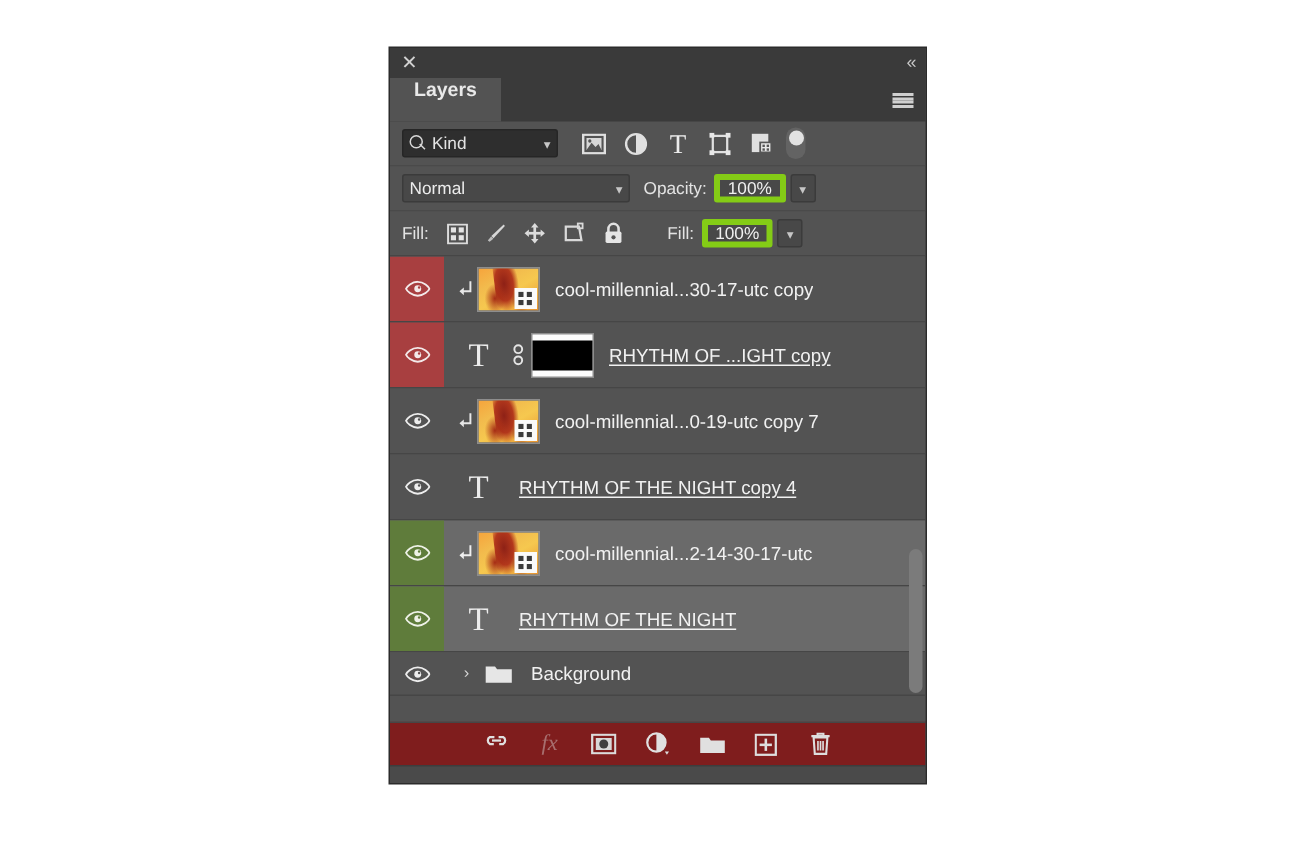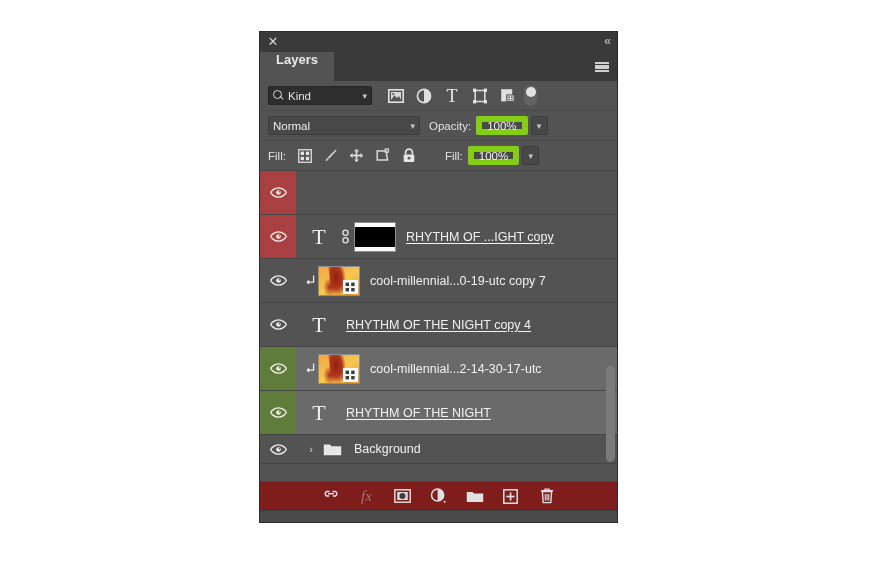--- a/index.html
+++ b/index.html
@@ -133,21 +133,21 @@
     background: #484848;
     border: 1px solid #3b3b3b; border-radius: 2px;
     display: flex; align-items: center; padding: 0 4px;
     cursor: pointer;
   }
   .blend-select .lbl { flex: 1; font-size: 11.5px; color: #ececec; }
   .fieldlabel { font-size: 11.5px; color: #e3e3e3; margin-left: 9px; }
   .numbox {
     margin-left: 5px;
     height: 19px; min-width: 44px;
-    background: #484848; border: 6px solid #84cc16; border-radius: 2px;
+    background: #484848; border: 4px solid #84cc16; border-radius: 2px;
     display: flex; align-items: center; justify-content: center;
     font-size: 11.5px; color: #f0f0f0;
     padding: 0 5px; cursor: text;
   }
   .numcaret {
     margin-left: 3px;
     width: 17px; height: 19px;
     background: #484848; border: 1px solid #3b3b3b; border-radius: 2px;
     display: flex; align-items: center; justify-content: center;
     cursor: pointer;
@@ -451,55 +451,20 @@
 
     <div class="listwrap">
       <div class="rows">
 
         <div class="row">
           <div class="eyecol red">
             <svg width="17" height="11" viewBox="0 0 17 11">
               <path d="M8.5 0.9 C12.6 0.9 15.7 4 16.3 5.5 C15.7 7 12.6 10.1 8.5 10.1 C4.4 10.1 1.3 7 0.7 5.5 C1.3 4 4.4 0.9 8.5 0.9 Z" fill="none" stroke="#f3e9e9" stroke-width="1.3"></path>
               <circle cx="8.5" cy="5.5" r="2.3" fill="#f3e9e9"></circle>
               <circle cx="9.4" cy="4.7" r="0.8" fill="#a83f40"></circle>
-            </svg>
-          </div>
-        </div>
-
-        <div class="row">
-          <div class="eyecol red">
-            <svg width="17" height="11" viewBox="0 0 17 11">
-              <path d="M8.5 0.9 C12.6 0.9 15.7 4 16.3 5.5 C15.7 7 12.6 10.1 8.5 10.1 C4.4 10.1 1.3 7 0.7 5.5 C1.3 4 4.4 0.9 8.5 0.9 Z" fill="none" stroke="#f3e9e9" stroke-width="1.3"></path>
-              <circle cx="8.5" cy="5.5" r="2.3" fill="#f3e9e9"></circle>
-              <circle cx="9.4" cy="4.7" r="0.8" fill="#a83f40"></circle>
-            </svg>
-          </div>
-          <div class="rowbody">
-            <div class="tmark">
-              <span class="tglyph">T</span>
-            </div>
-            <div class="linkmark">
-              <svg width="11" height="17" viewBox="0 0 11 17">
-                <path d="M5.5 7.4 A2.6 2.6 0 0 1 5.5 2.2 A2.6 2.6 0 0 1 5.5 7.4" fill="none" stroke="#e4e4e4" stroke-width="1.3"></path>
-                <path d="M5.5 9.6 A2.6 2.6 0 0 0 5.5 14.8 A2.6 2.6 0 0 0 5.5 9.6" fill="none" stroke="#e4e4e4" stroke-width="1.3"></path>
-              </svg>
-            </div>
-            <div class="maskthumb">
-                <i></i>
-              </div>
-            <div class="lname u">RHYTHM OF ...IGHT copy</div>
-          </div>
-        </div>
-
-        <div class="row">
-          <div class="eyecol">
-            <svg width="17" height="11" viewBox="0 0 17 11">
-              <path d="M8.5 0.9 C12.6 0.9 15.7 4 16.3 5.5 C15.7 7 12.6 10.1 8.5 10.1 C4.4 10.1 1.3 7 0.7 5.5 C1.3 4 4.4 0.9 8.5 0.9 Z" fill="none" stroke="#ededed" stroke-width="1.3"></path>
-              <circle cx="8.5" cy="5.5" r="2.3" fill="#ededed"></circle>
-              <circle cx="9.4" cy="4.7" r="0.8" fill="#535353"></circle>
             </svg>
           </div>
           <div class="rowbody">
             <div class="clipmark">
               <svg width="11" height="13" viewBox="0 0 11 13">
                 <path d="M8.6 1.5 V8.2 H2.9" fill="none" stroke="#e7e7e7" stroke-width="1.3"></path>
                 <path d="M4.2 5.6 L1.3 8.2 L4.2 10.8 Z" fill="#e7e7e7"></path>
               </svg>
             </div>
             <div class="thumb">
@@ -508,81 +473,138 @@
                 <span class="blob3"></span>
               <span class="so-badge">
                 <svg width="11" height="10" viewBox="0 0 11 10">
                   <rect x="0.6" y="0.6" width="3.4" height="3.4" fill="#3a3a3a"></rect>
                   <rect x="6.2" y="0.6" width="3.4" height="3.4" fill="#3a3a3a"></rect>
                   <rect x="0.6" y="6" width="3.4" height="3.4" fill="#3a3a3a"></rect>
                   <rect x="6.2" y="6" width="3.4" height="3.4" fill="#3a3a3a"></rect>
                 </svg>
               </span>
             </div>
-            <div class="lname">cool-millennial...0-19-utc copy 7</div>
+            <div class="lname">cool-millennial...30-17-utc copy</div>
+          </div>
+        </div>
+
+        <div class="row">
+          <div class="eyecol red">
+            <svg width="17" height="11" viewBox="0 0 17 11">
+              <path d="M8.5 0.9 C12.6 0.9 15.7 4 16.3 5.5 C15.7 7 12.6 10.1 8.5 10.1 C4.4 10.1 1.3 7 0.7 5.5 C1.3 4 4.4 0.9 8.5 0.9 Z" fill="none" stroke="#f3e9e9" stroke-width="1.3"></path>
+              <circle cx="8.5" cy="5.5" r="2.3" fill="#f3e9e9"></circle>
+              <circle cx="9.4" cy="4.7" r="0.8" fill="#a83f40"></circle>
+            </svg>
+          </div>
+          <div class="rowbody">
+            <div class="tmark">
+              <span class="tglyph">T</span>
+            </div>
+            <div class="linkmark">
+              <svg width="11" height="17" viewBox="0 0 11 17">
+                <path d="M5.5 7.4 A2.6 2.6 0 0 1 5.5 2.2 A2.6 2.6 0 0 1 5.5 7.4" fill="none" stroke="#e4e4e4" stroke-width="1.3"></path>
+                <path d="M5.5 9.6 A2.6 2.6 0 0 0 5.5 14.8 A2.6 2.6 0 0 0 5.5 9.6" fill="none" stroke="#e4e4e4" stroke-width="1.3"></path>
+              </svg>
+            </div>
+            <div class="maskthumb">
+                <i></i>
+              </div>
+            <div class="lname u">RHYTHM OF ...IGHT copy</div>
           </div>
         </div>
 
         <div class="row">
           <div class="eyecol">
             <svg width="17" height="11" viewBox="0 0 17 11">
               <path d="M8.5 0.9 C12.6 0.9 15.7 4 16.3 5.5 C15.7 7 12.6 10.1 8.5 10.1 C4.4 10.1 1.3 7 0.7 5.5 C1.3 4 4.4 0.9 8.5 0.9 Z" fill="none" stroke="#ededed" stroke-width="1.3"></path>
               <circle cx="8.5" cy="5.5" r="2.3" fill="#ededed"></circle>
               <circle cx="9.4" cy="4.7" r="0.8" fill="#535353"></circle>
             </svg>
           </div>
           <div class="rowbody">
-            <div class="tmark">
-              <span class="tglyph">T</span>
-            </div>
-            <div class="lname u">RHYTHM OF THE NIGHT copy 4</div>
-          </div>
-        </div>
-
-        <div class="row selected">
-          <div class="eyecol green">
-            <svg width="17" height="11" viewBox="0 0 17 11">
-              <path d="M8.5 0.9 C12.6 0.9 15.7 4 16.3 5.5 C15.7 7 12.6 10.1 8.5 10.1 C4.4 10.1 1.3 7 0.7 5.5 C1.3 4 4.4 0.9 8.5 0.9 Z" fill="none" stroke="#eef1e7" stroke-width="1.3"></path>
-              <circle cx="8.5" cy="5.5" r="2.3" fill="#eef1e7"></circle>
-              <circle cx="9.4" cy="4.7" r="0.8" fill="#5f7c3b"></circle>
-            </svg>
-          </div>
-          <div class="rowbody">
             <div class="clipmark">
               <svg width="11" height="13" viewBox="0 0 11 13">
-                <path d="M8.6 1.5 V8.2 H2.9" fill="none" stroke="#efefef" stroke-width="1.3"></path>
-                <path d="M4.2 5.6 L1.3 8.2 L4.2 10.8 Z" fill="#efefef"></path>
+                <path d="M8.6 1.5 V8.2 H2.9" fill="none" stroke="#e7e7e7" stroke-width="1.3"></path>
+                <path d="M4.2 5.6 L1.3 8.2 L4.2 10.8 Z" fill="#e7e7e7"></path>
               </svg>
             </div>
             <div class="thumb">
               <span class="blob1"></span>
                 <span class="blob2"></span>
                 <span class="blob3"></span>
               <span class="so-badge">
                 <svg width="11" height="10" viewBox="0 0 11 10">
                   <rect x="0.6" y="0.6" width="3.4" height="3.4" fill="#3a3a3a"></rect>
                   <rect x="6.2" y="0.6" width="3.4" height="3.4" fill="#3a3a3a"></rect>
                   <rect x="0.6" y="6" width="3.4" height="3.4" fill="#3a3a3a"></rect>
                   <rect x="6.2" y="6" width="3.4" height="3.4" fill="#3a3a3a"></rect>
                 </svg>
               </span>
             </div>
-            <div class="lname">cool-millennial...2-14-30-17-utc</div>
+            <div class="lname">cool-millennial...0-19-utc copy 7</div>
+          </div>
+        </div>
+
+        <div class="row">
+          <div class="eyecol">
+            <svg width="17" height="11" viewBox="0 0 17 11">
+              <path d="M8.5 0.9 C12.6 0.9 15.7 4 16.3 5.5 C15.7 7 12.6 10.1 8.5 10.1 C4.4 10.1 1.3 7 0.7 5.5 C1.3 4 4.4 0.9 8.5 0.9 Z" fill="none" stroke="#ededed" stroke-width="1.3"></path>
+              <circle cx="8.5" cy="5.5" r="2.3" fill="#ededed"></circle>
+              <circle cx="9.4" cy="4.7" r="0.8" fill="#535353"></circle>
+            </svg>
+          </div>
+          <div class="rowbody">
+            <div class="tmark">
+              <span class="tglyph">T</span>
+            </div>
+            <div class="lname u">RHYTHM OF THE NIGHT copy 4</div>
           </div>
         </div>
 
         <div class="row selected">
           <div class="eyecol green">
             <svg width="17" height="11" viewBox="0 0 17 11">
               <path d="M8.5 0.9 C12.6 0.9 15.7 4 16.3 5.5 C15.7 7 12.6 10.1 8.5 10.1 C4.4 10.1 1.3 7 0.7 5.5 C1.3 4 4.4 0.9 8.5 0.9 Z" fill="none" stroke="#eef1e7" stroke-width="1.3"></path>
               <circle cx="8.5" cy="5.5" r="2.3" fill="#eef1e7"></circle>
               <circle cx="9.4" cy="4.7" r="0.8" fill="#5f7c3b"></circle>
             </svg>
           </div>
           <div class="rowbody">
+            <div class="clipmark">
+              <svg width="11" height="13" viewBox="0 0 11 13">
+                <path d="M8.6 1.5 V8.2 H2.9" fill="none" stroke="#efefef" stroke-width="1.3"></path>
+                <path d="M4.2 5.6 L1.3 8.2 L4.2 10.8 Z" fill="#efefef"></path>
+              </svg>
+            </div>
+            <div class="thumb">
+              <span class="blob1"></span>
+                <span class="blob2"></span>
+                <span class="blob3"></span>
+              <span class="so-badge">
+                <svg width="11" height="10" viewBox="0 0 11 10">
+                  <rect x="0.6" y="0.6" width="3.4" height="3.4" fill="#3a3a3a"></rect>
+                  <rect x="6.2" y="0.6" width="3.4" height="3.4" fill="#3a3a3a"></rect>
+                  <rect x="0.6" y="6" width="3.4" height="3.4" fill="#3a3a3a"></rect>
+                  <rect x="6.2" y="6" width="3.4" height="3.4" fill="#3a3a3a"></rect>
+                </svg>
+              </span>
+            </div>
+            <div class="lname">cool-millennial...2-14-30-17-utc</div>
+          </div>
+        </div>
+
+        <div class="row selected">
+          <div class="eyecol green">
+            <svg width="17" height="11" viewBox="0 0 17 11">
+              <path d="M8.5 0.9 C12.6 0.9 15.7 4 16.3 5.5 C15.7 7 12.6 10.1 8.5 10.1 C4.4 10.1 1.3 7 0.7 5.5 C1.3 4 4.4 0.9 8.5 0.9 Z" fill="none" stroke="#eef1e7" stroke-width="1.3"></path>
+              <circle cx="8.5" cy="5.5" r="2.3" fill="#eef1e7"></circle>
+              <circle cx="9.4" cy="4.7" r="0.8" fill="#5f7c3b"></circle>
+            </svg>
+          </div>
+          <div class="rowbody">
             <div class="tmark">
               <span class="tglyph">T</span>
             </div>
             <div class="lname u">RHYTHM OF THE NIGHT</div>
           </div>
         </div>
 
         <div class="row bg-row">
           <div class="eyecol">
             <svg width="17" height="11" viewBox="0 0 17 11">

